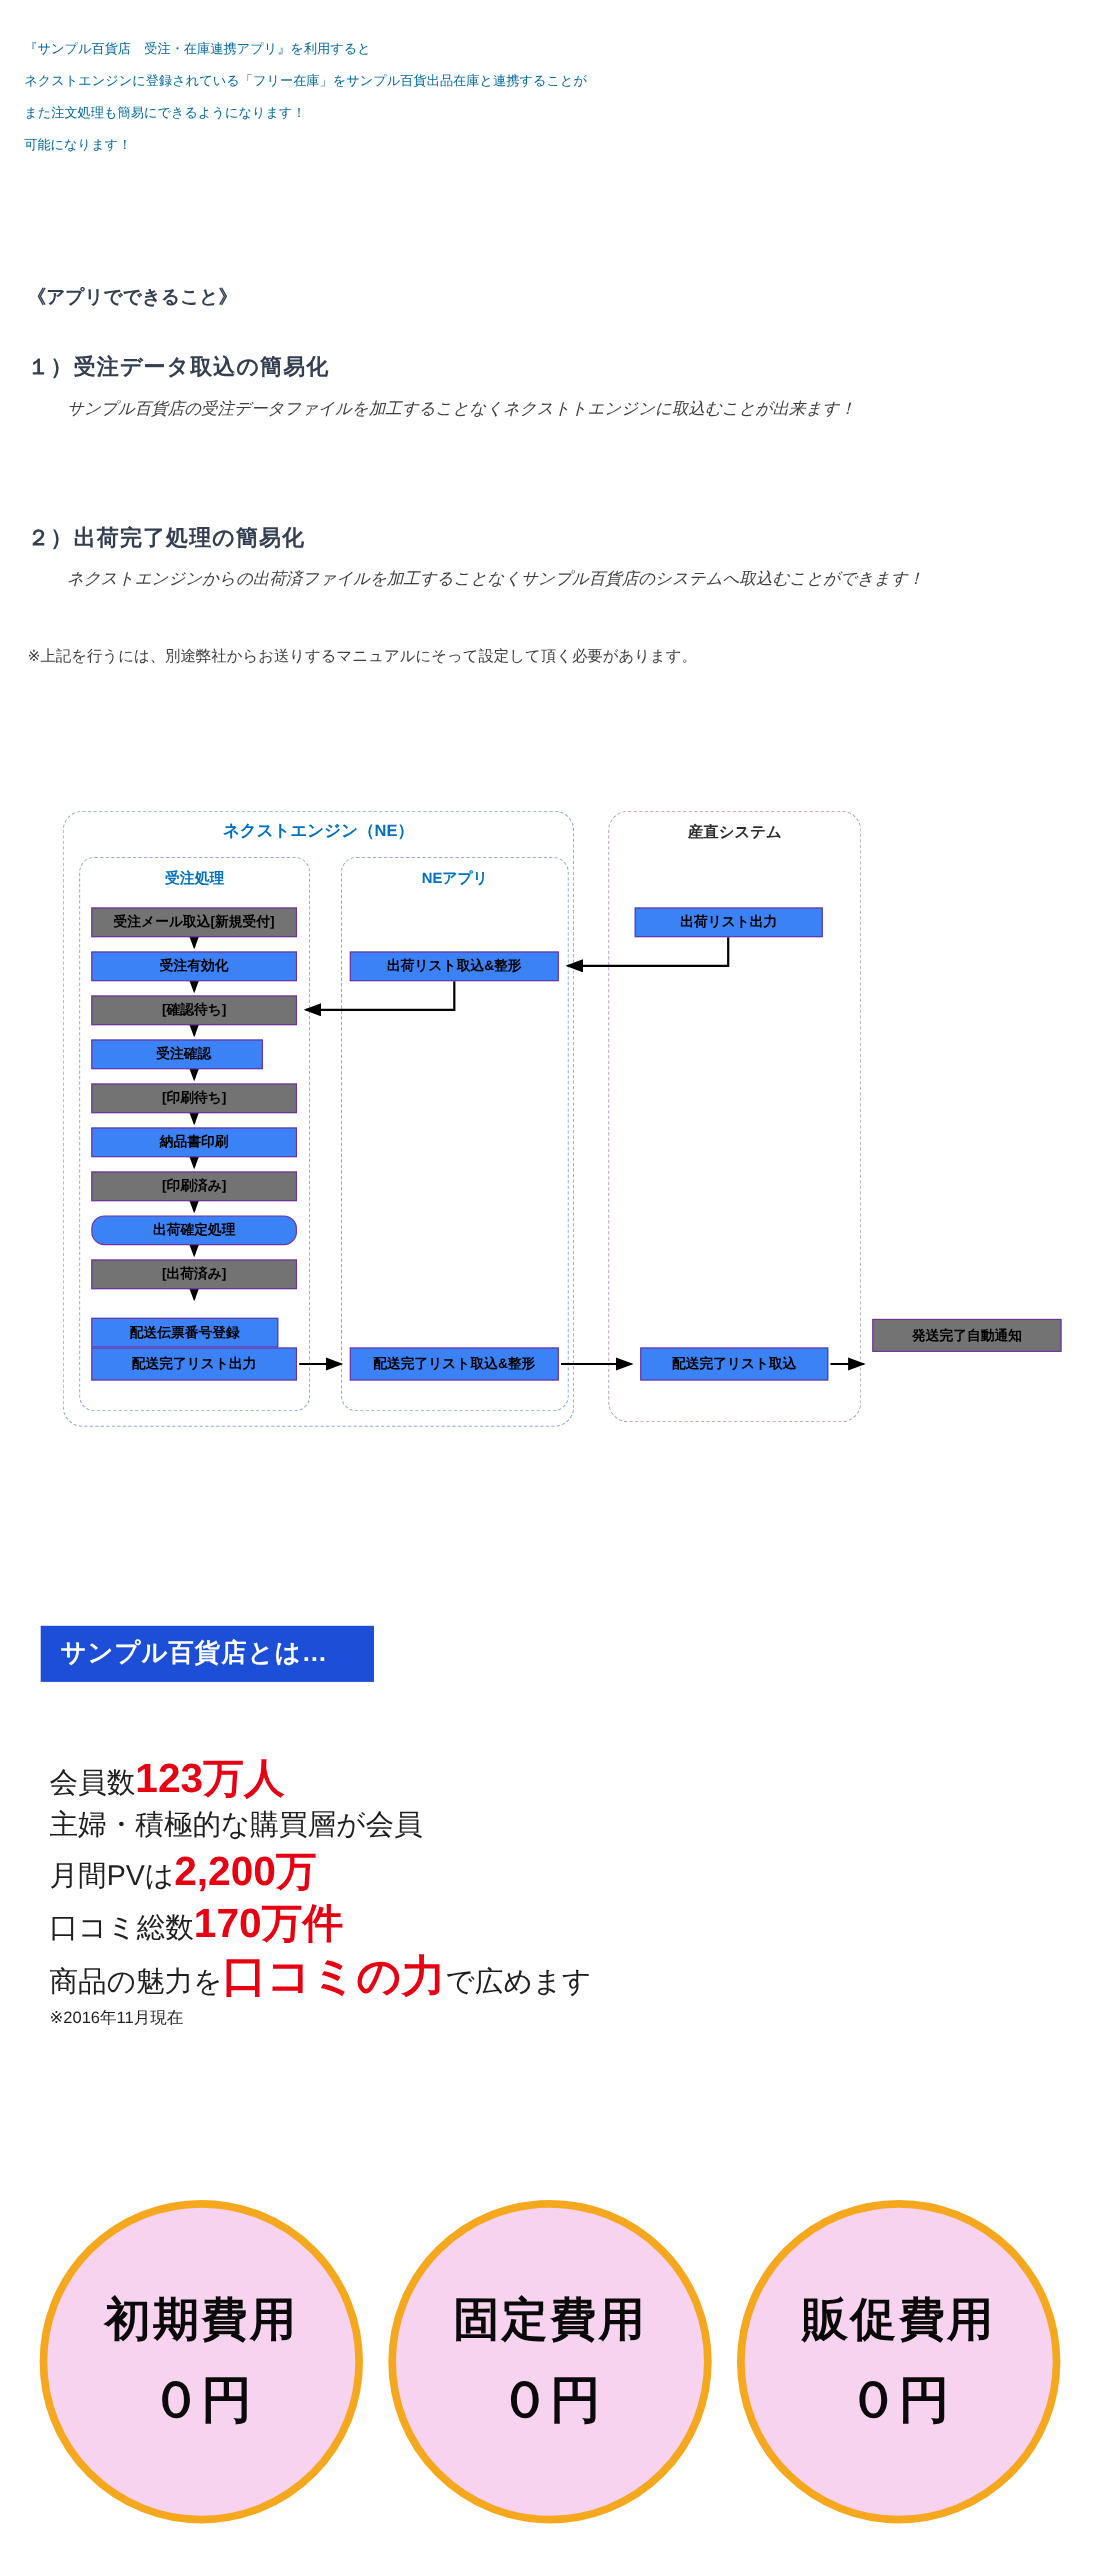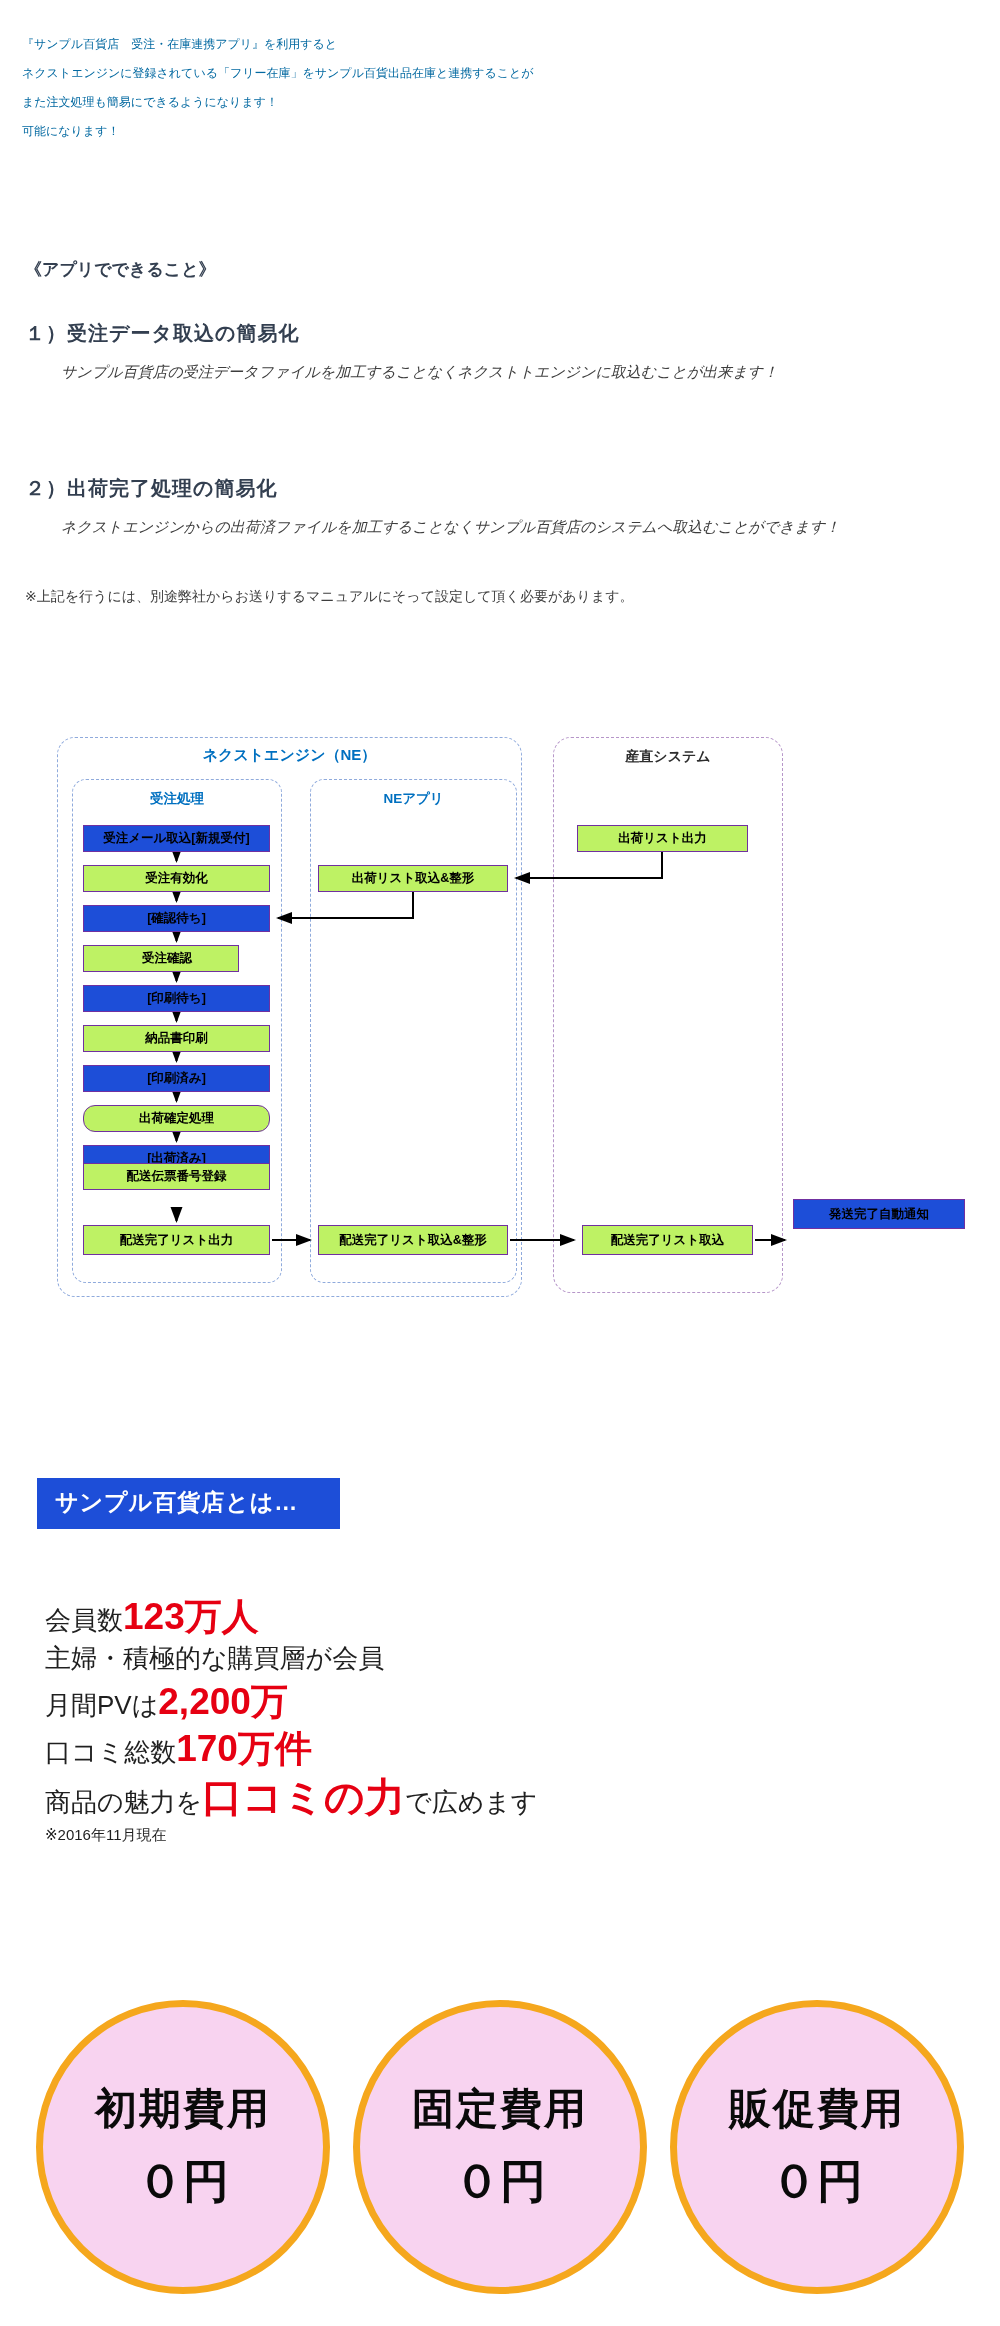--- a/index.html
+++ b/index.html
@@ -29,23 +29,23 @@
   .order-col { left:32px; top:59px; width:210px; height:504px; border:1.5px dashed #8faadc; border-radius:14px; }
   .app-col { left:270px; top:59px; width:207px; height:504px; border:1.5px dashed #8faadc; border-radius:14px; }
   .sanchoku-box { left:513px; top:17px; width:230px; height:556px; border:1.5px dashed #b696c9; }
   .ne-title { padding-top:8px; text-align:center; color:#0070c0; font-weight:bold; font-size:15px; }
   .col-title { padding-top:10px; text-align:center; color:#0070c0; font-weight:bold; font-size:13.5px; }
   .dark-title { padding-top:10px; text-align:center; color:#2d2d2d; font-weight:bold; font-size:14px; }
   .fbox {
     position:absolute; height:27px;
     display:flex; align-items:center; justify-content:center;
     font-size:12.5px; font-weight:bold; color:#000;
-    border:1.5px solid #7030a0; background:#1d4ed8;
+    border:1.5px solid #7030a0; background:#737373;
   }
-  .fbox.orange { background:#bef264; }
+  .fbox.orange { background:#3b82f6; }
   .fbox.tall { height:30px; }
   
   .about-badge {
     position:absolute; left:37px; top:1478px;
     background:#1d4ed8; color:#ffffff;
     font-size:23px; font-weight:bold; letter-spacing:1px;
     padding:9px 42px 11px 18px;
   }
   .stats { position:absolute; left:45px; top:1598px; line-height:1; }
   .stat-line { margin-bottom:10px; white-space:nowrap; }
@@ -129,21 +129,21 @@
 
   <div class="fbox" style="left:43px; top:105px; width:187px;">受注メール取込[新規受付]</div>
   <div class="fbox orange" style="left:43px; top:145px; width:187px;">受注有効化</div>
   <div class="fbox" style="left:43px; top:185px; width:187px;">[確認待ち]</div>
   <div class="fbox orange" style="left:43px; top:225px; width:156px;padding-left:12px;">受注確認</div>
   <div class="fbox" style="left:43px; top:265px; width:187px;">[印刷待ち]</div>
   <div class="fbox orange" style="left:43px; top:305px; width:187px;">納品書印刷</div>
   <div class="fbox" style="left:43px; top:345px; width:187px;">[印刷済み]</div>
   <div class="fbox orange" style="left:43px; top:385px; width:187px;border-radius:12px;">出荷確定処理</div>
   <div class="fbox" style="left:43px; top:425px; width:187px;">[出荷済み]</div>
-  <div class="fbox orange" style="left:43px; top:443px; width:187px;">配送伝票番号登録</div>
+  <div class="fbox orange" style="left:43px; top:478px; width:170px;">配送伝票番号登録</div>
   <div class="fbox orange tall" style="left:43px; top:505px; width:187px;">配送完了リスト出力</div>
 
   <div class="fbox orange" style="left:278px; top:145px; width:190px;">出荷リスト取込&amp;整形</div>
   <div class="fbox orange tall" style="left:278px; top:505px; width:190px;">配送完了リスト取込&amp;整形</div>
 
   <div class="fbox orange" style="left:537px; top:105px; width:171px;">出荷リスト出力</div>
   <div class="fbox orange tall" style="left:542px; top:505px; width:171px;">配送完了リスト取込</div>
 
   <div class="fbox tall" style="left:753px; top:479px; width:172px;">発送完了自動通知</div>
 </div>

